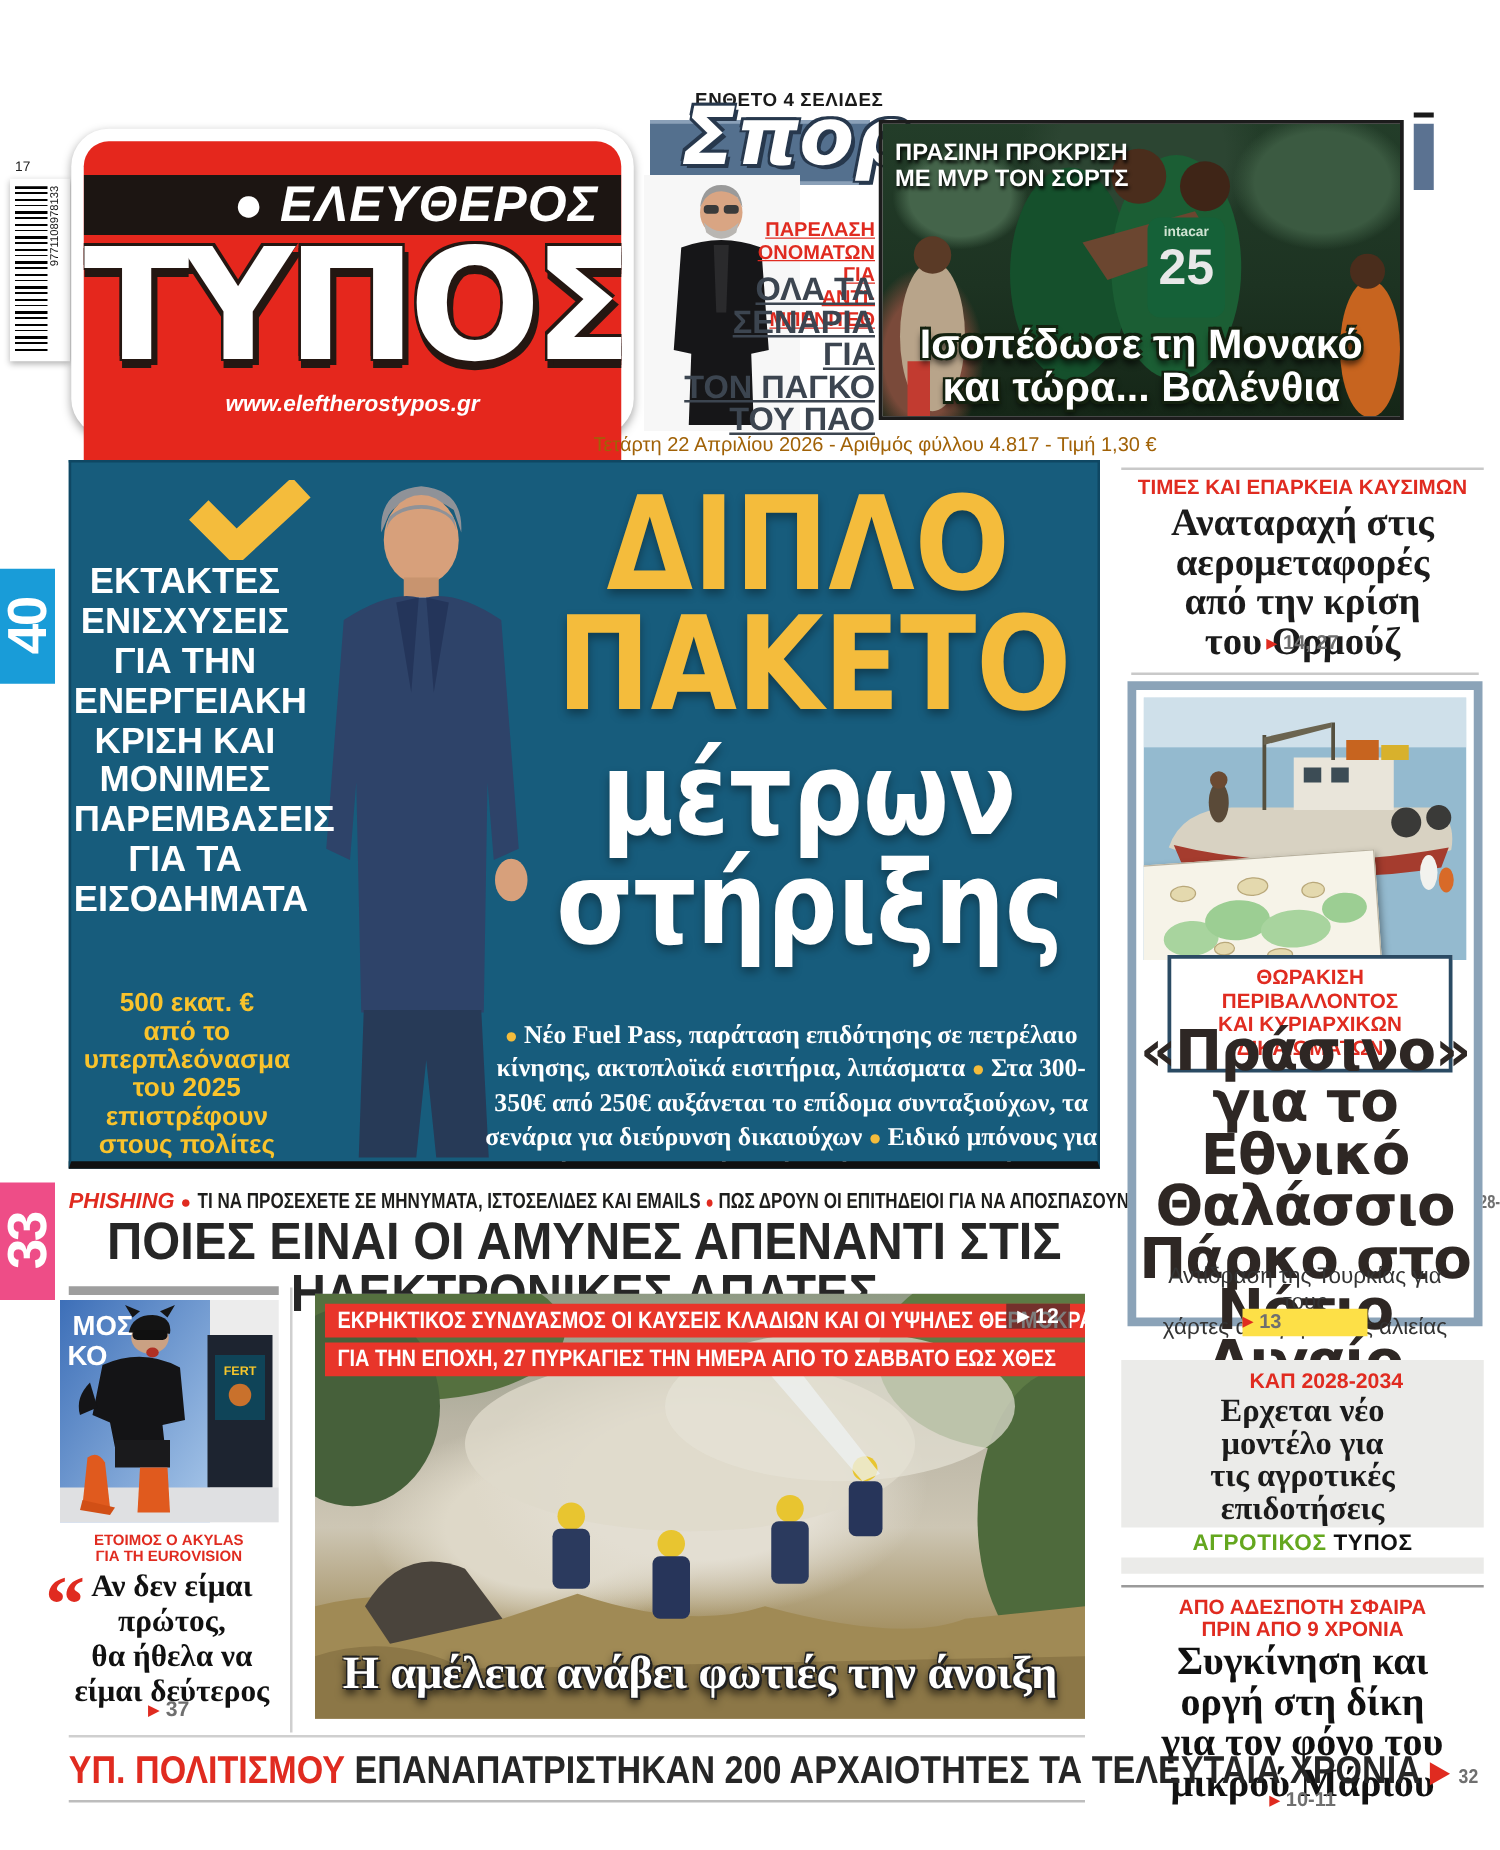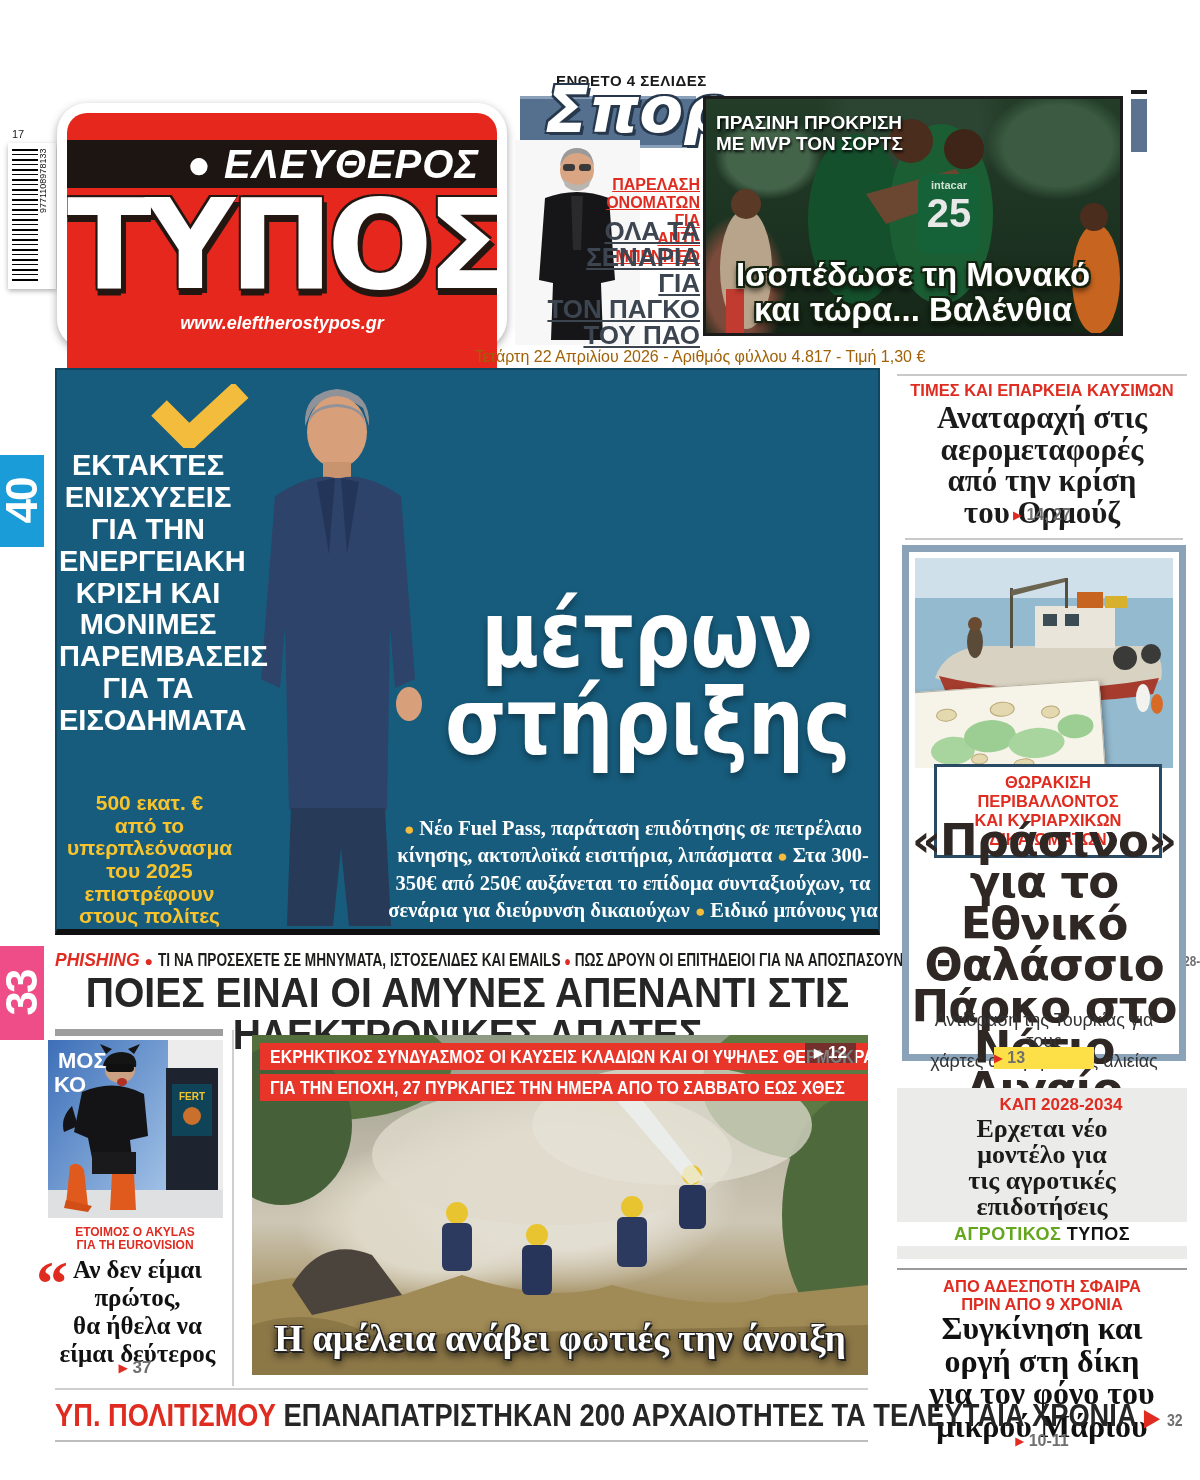--- a/index.html
+++ b/index.html
@@ -227,20 +227,21 @@
 ΜΟΝΙΜΕΣ
 ΠΑΡΕΜΒΑΣΕΙΣ
 ΓΙΑ ΤΑ
 ΕΙΣΟΔΗΜΑΤΑ</div>
     <div class="abs ctr pre" id="yellowNote">500 εκατ. €
 από το
 υπερπλεόνασμα
 του 2025
 επιστρέφουν
 στους πολίτες</div>
+    <div class="abs ctr" id="mh1"><span class="cx">ΔΙΠΛΟ</span><br><span class="cx">ΠΑΚΕΤΟ</span></div>
     <div class="abs ctr" id="mh3"><span class="cx">μέτρων</span><br><span class="cx">στήριξης</span></div>
     <p class="abs bullets" style="margin:0;">
       <span class="bi">Νέο Fuel Pass, παράταση επιδότησης σε πετρέλαιο κίνησης, ακτοπλοϊκά εισιτήρια, λιπάσματα</span>
       <span class="bi">Στα 300-350€ από 250€ αυξάνεται το επίδομα συνταξιούχων, τα σενάρια για διεύρυνση δικαιούχων</span>
       <span class="bi">Ειδικό μπόνους για οικογένειες με παιδιά</span>
       <span class="bi">Μέτρο-έκπληξη για χρέη προς το Δημόσιο</span>
       
       
     </p>
   </div>

